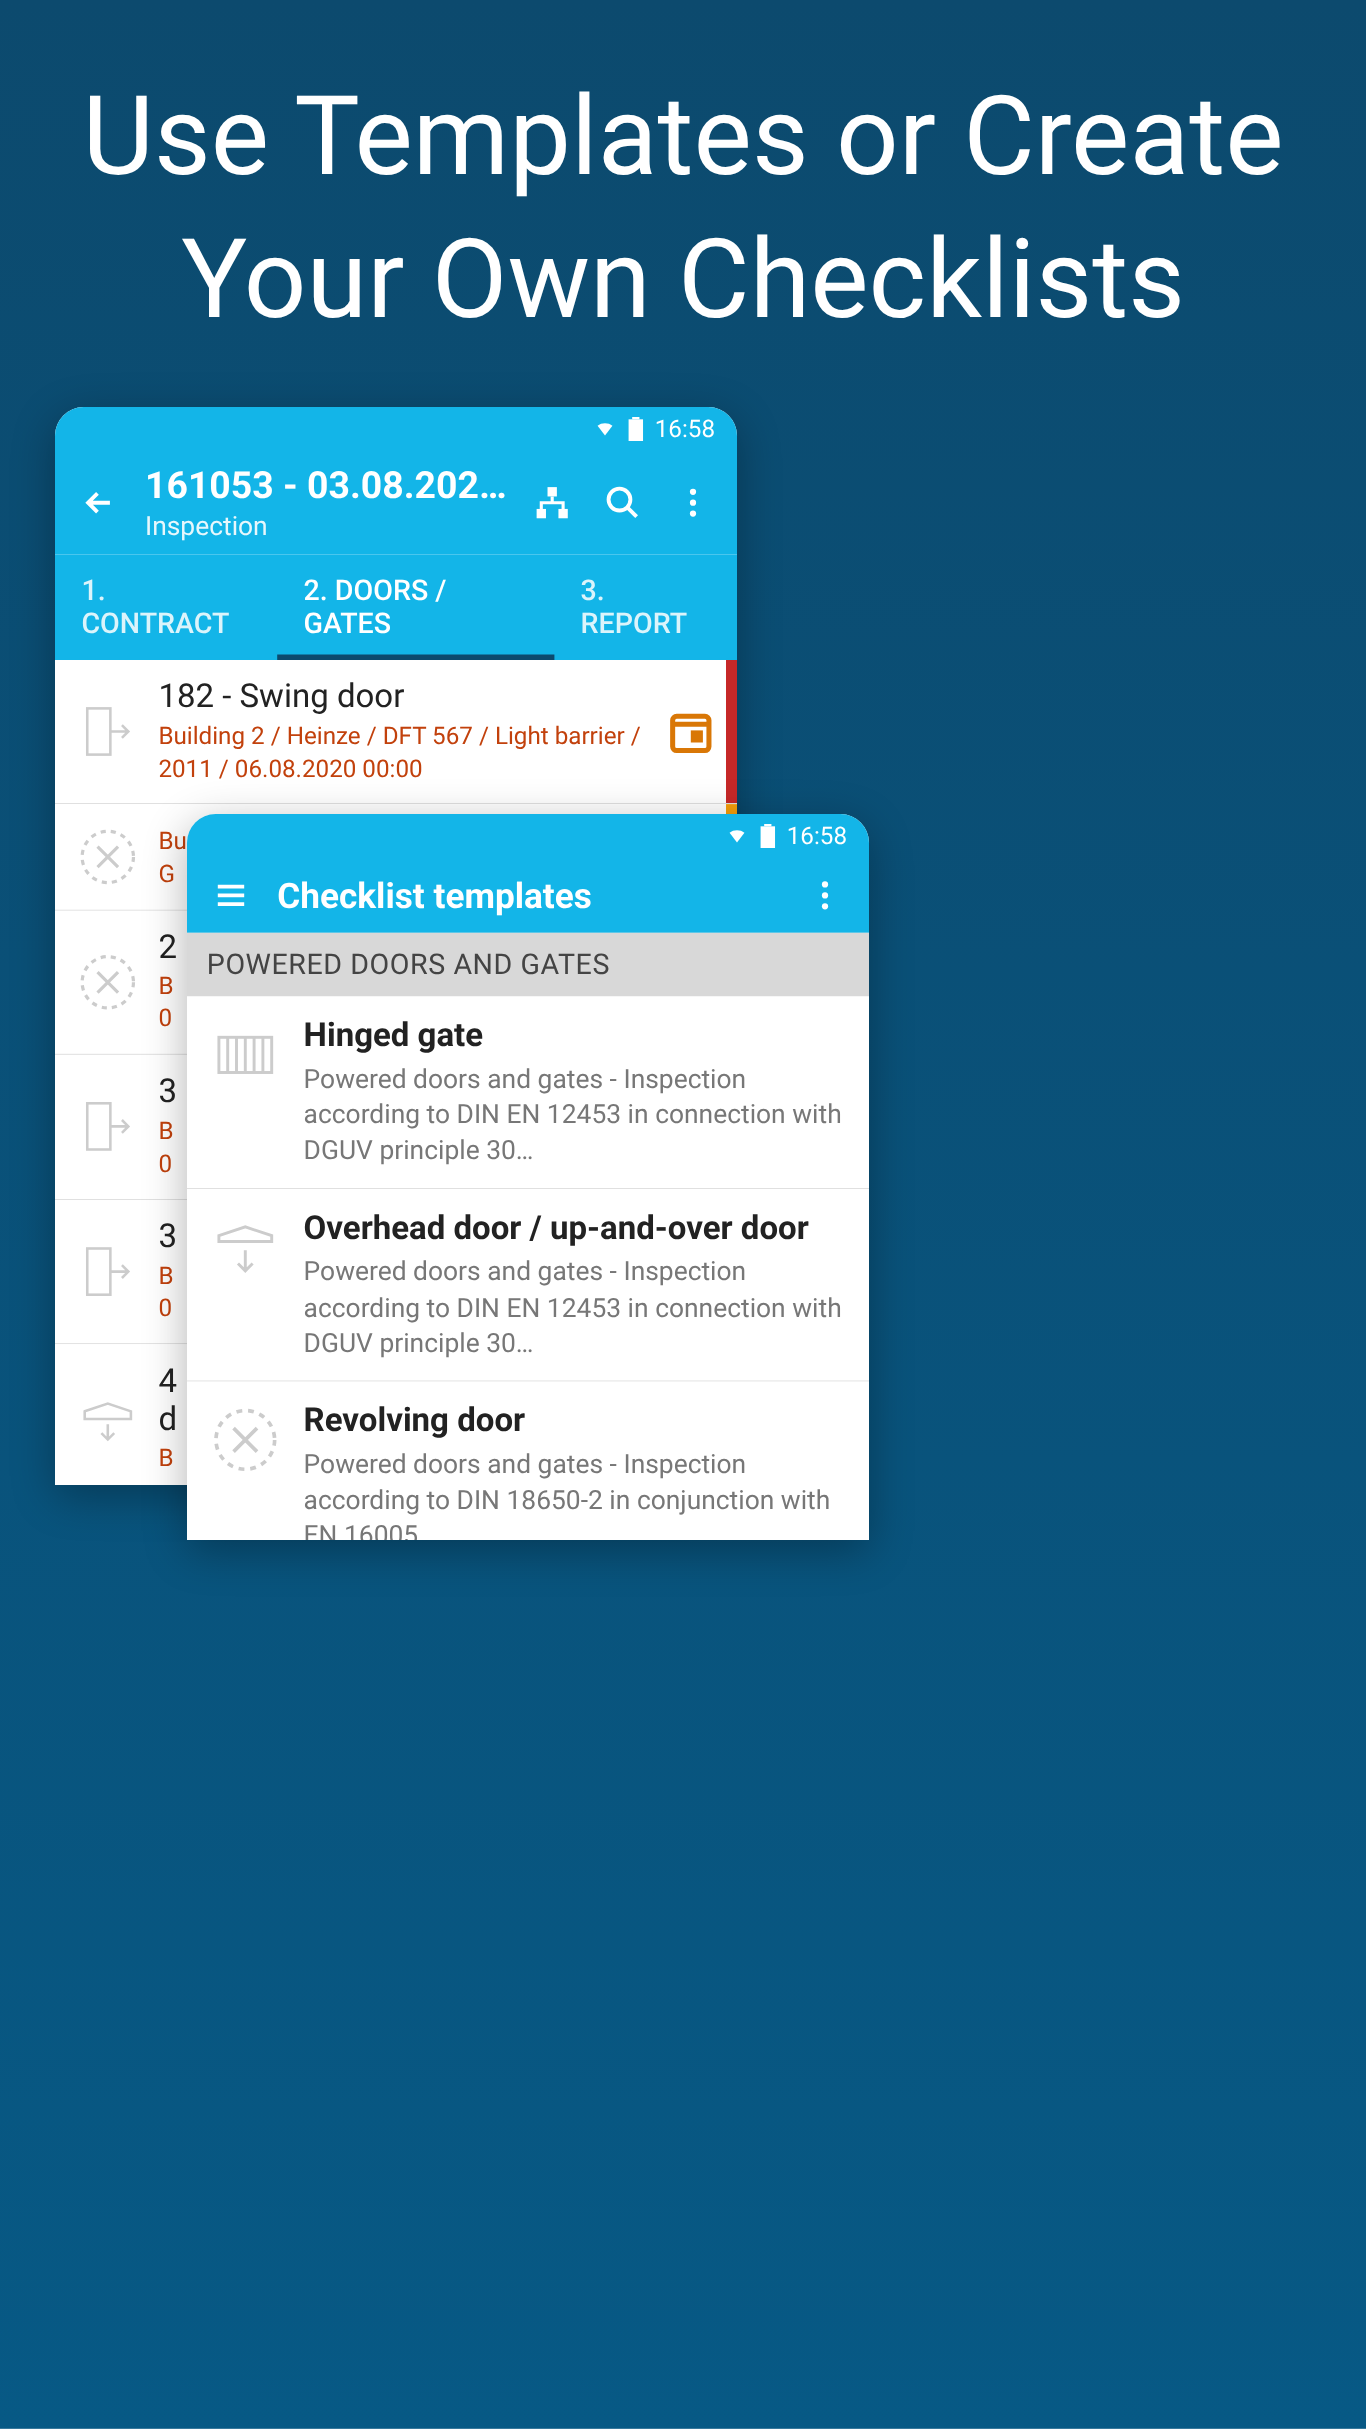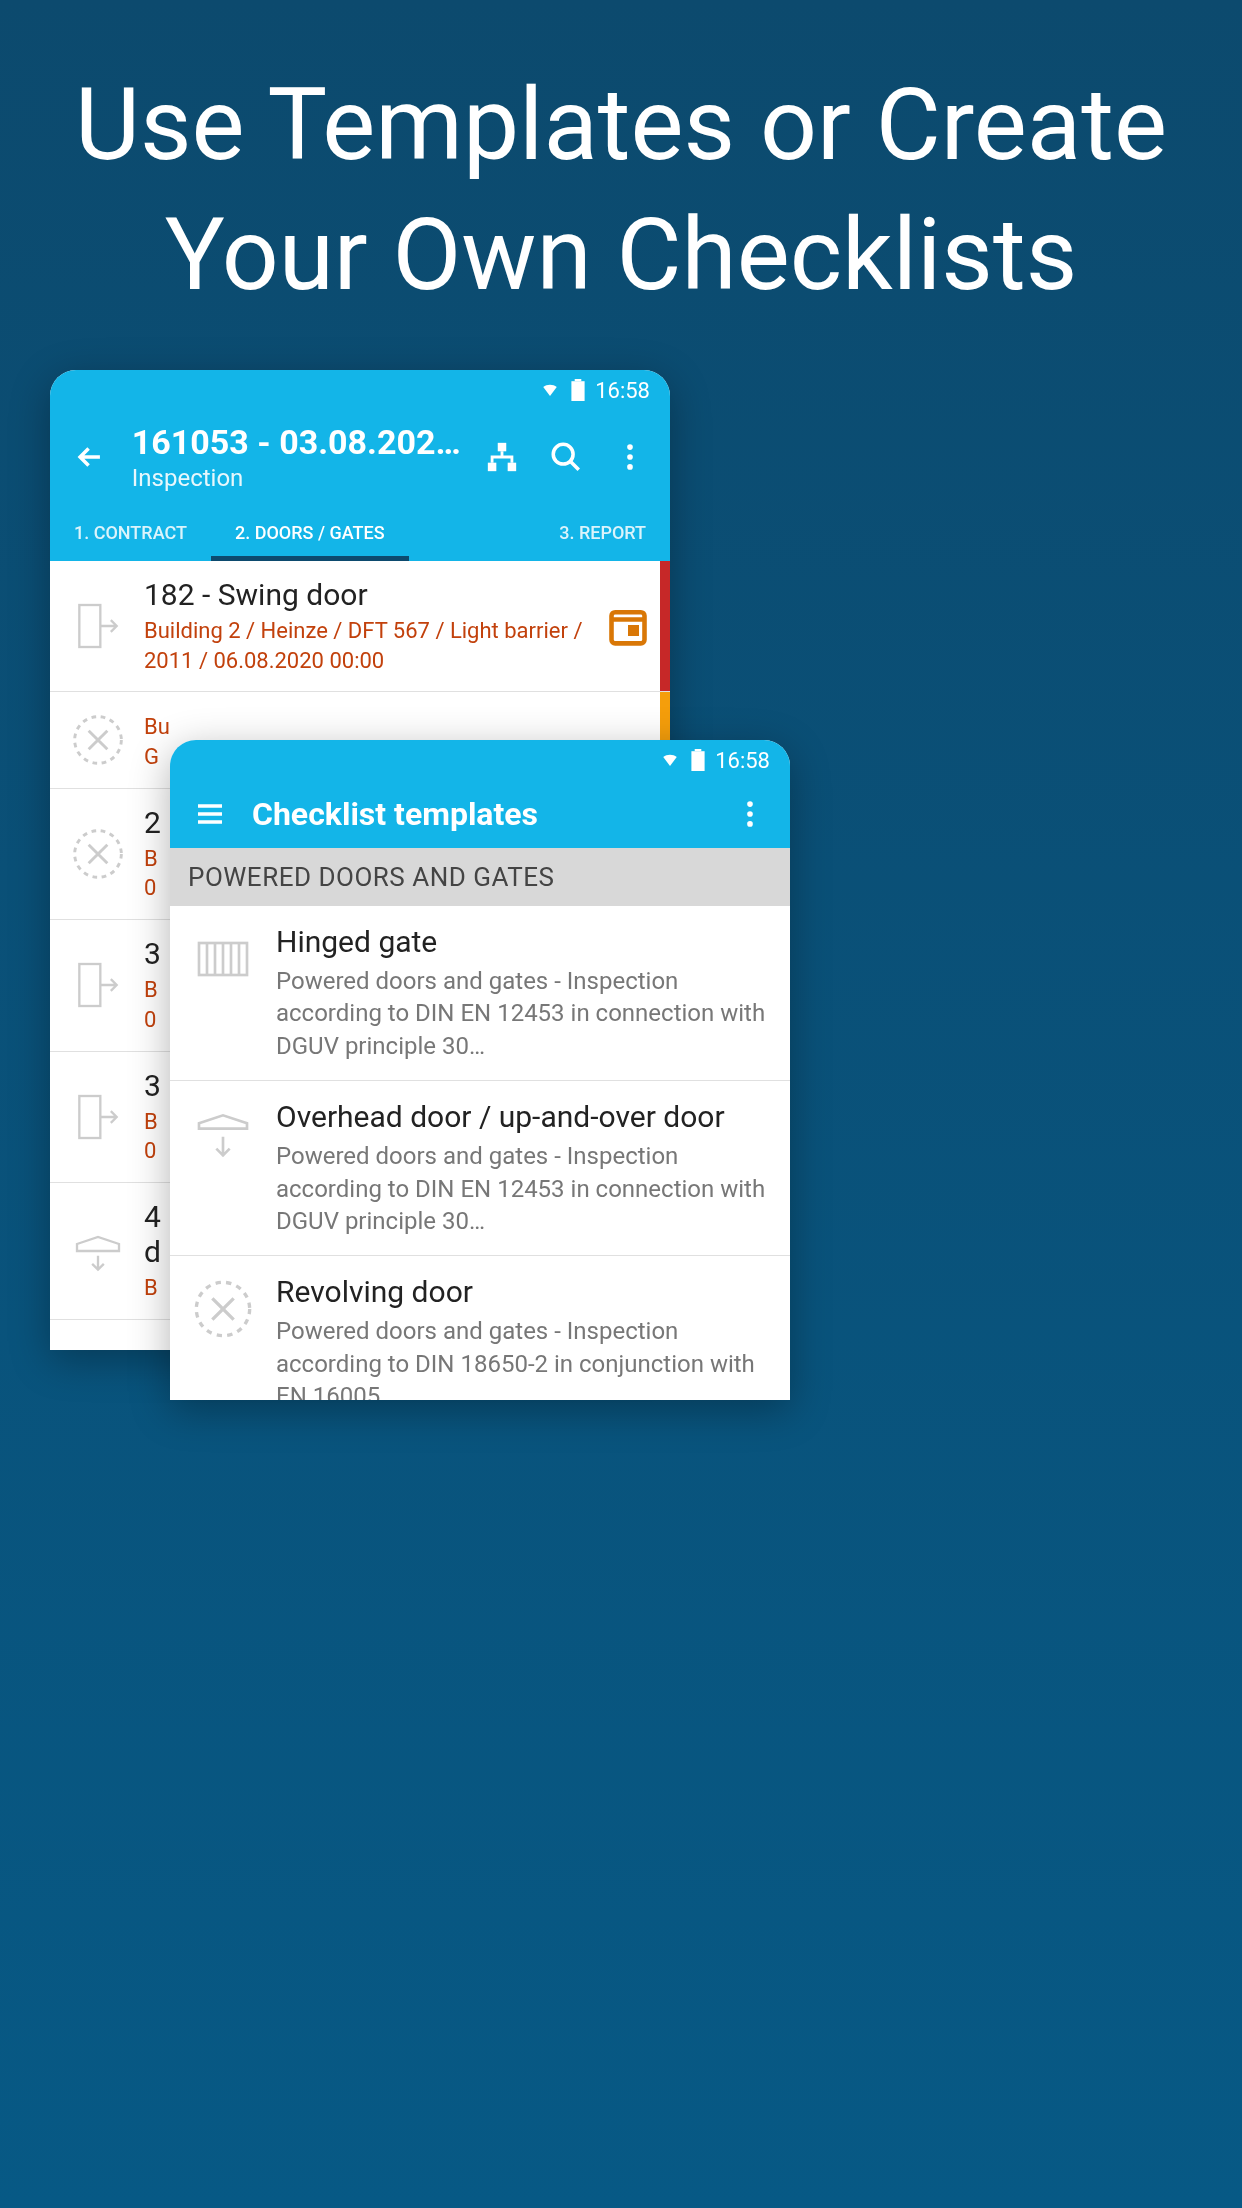--- a/index.html
+++ b/index.html
@@ -8,37 +8,37 @@
 .phone-container{position:relative;margin-top:50px}
 .phone{position:absolute;background:#fff;border-radius:26px 26px 0 0;overflow:hidden;box-shadow:0 10px 40px rgba(0,0,0,0.3)}
 .phone-back{left:50px;top:0;width:620px;height:980px}
 .phone-front{left:170px;top:370px;width:620px;height:660px}
 .status-bar{background:#13b5e8;height:40px;display:flex;justify-content:flex-end;align-items:center;padding:0 20px;gap:10px;color:#fff;font-size:22px}
 .app-bar{background:#13b5e8;padding:12px 18px;display:flex;align-items:center;gap:20px;color:#fff}
 .app-bar-main{flex:1}
 .app-bar-title{font-size:34px;font-weight:700;white-space:nowrap;overflow:hidden;text-overflow:ellipsis}
 .app-bar-subtitle{font-size:24px;opacity:0.9;margin-top:2px}
 .icon-btn{width:44px;height:44px;display:flex;align-items:center;justify-content:center;cursor:pointer}
-.tabs{background:#13b5e8;display:flex;color:#fff;font-size:18px;font-weight:500}
+.tabs{background:#13b5e8;display:flex;color:#fff;font-size:26px;font-weight:500}
 .tab{padding:18px 24px;opacity:0.85;cursor:pointer}
 .tab.active{opacity:1;border-bottom:5px solid #0c4a6e;padding-bottom:13px}
 .tab-spacer{flex:1}
 .list{background:#fff}
 .list-item{display:flex;align-items:center;padding:16px 18px;border-bottom:1px solid #e0e0e0;gap:16px;position:relative;background:#fff}
 .list-icon{width:60px;height:60px;flex-shrink:0;display:flex;align-items:center;justify-content:center}
 .list-content{flex:1;min-width:0}
 .list-title{font-size:30px;color:#222;font-weight:400}
 .list-sub{font-size:22px;color:#c2410c;margin-top:4px;line-height:1.35}
 .list-badge{width:46px;height:46px;flex-shrink:0}
 .color-bar{position:absolute;right:0;top:0;bottom:0;width:10px}
 .section-header{background:#d8d8d8;padding:14px 18px;font-size:26px;font-weight:400;color:#444;letter-spacing:0.5px}
 .tpl-item{display:flex;align-items:flex-start;padding:18px;border-bottom:1px solid #e0e0e0;gap:18px;background:#fff}
 .tpl-icon{width:70px;height:70px;flex-shrink:0;display:flex;align-items:center;justify-content:center}
 .tpl-content{flex:1;min-width:0}
-.tpl-title{font-size:30px;color:#222;font-weight:400}
+.tpl-title{font-size:30px;color:#222;font-weight:700}
 .tpl-sub{font-size:24px;color:#777;margin-top:6px;line-height:1.35}
 svg{display:block}
 </style>
 </head>
 <body>
 
 <div class="hero-title">Use Templates or Create Your Own Checklists</div>
 
 <div class="phone-container">
 

